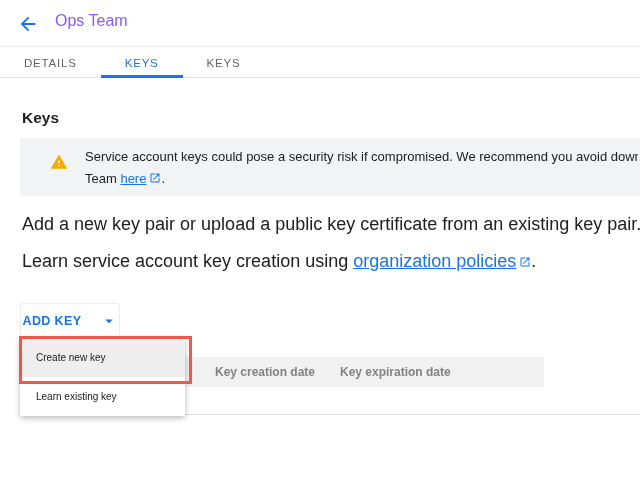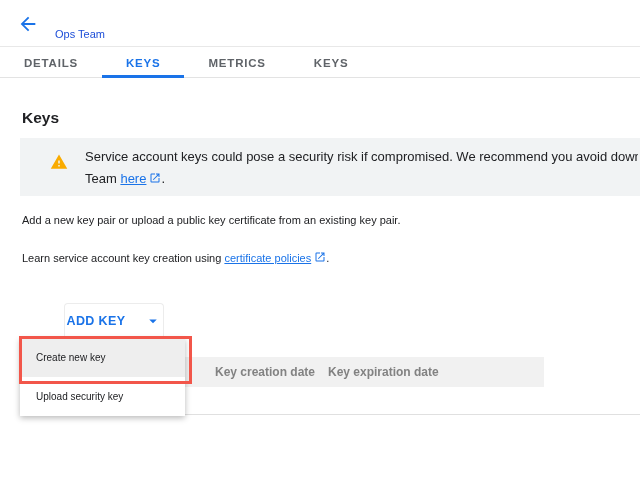--- a/index.html
+++ b/index.html
@@ -4,70 +4,70 @@
 <style>
   * { box-sizing: border-box; margin: 0; padding: 0; }
   html, body { width: 640px; height: 480px; overflow: hidden; background: #fff;
     font-family: "Liberation Sans", sans-serif; }
   #screen { position: relative; width: 640px; height: 480px; background: #fff; overflow: hidden; }
 
   
   .appbar { position: absolute; left: 0; top: 0; width: 640px; height: 47px;
     background: #fff; border-bottom: 1px solid #e8e8e8; }
   .back-btn { position: absolute; left: 17px; top: 13px; width: 22px; height: 22px; cursor: pointer; }
-  .page-title { position: absolute; left: 55px; top: 28px; font-size: 11px; color: #1d4ed8; }
+  .page-title { position: absolute; left: 55px; top: 12px; font-size: 16px; color: #8b5cf6; }
 
   
   .tabs { position: absolute; left: 0; top: 48px; width: 640px; height: 30px;
     display: flex; border-bottom: 1px solid #e3e3e3; background: #fff; }
   .tab { position: relative; padding: 0 24px; line-height: 30px; font-size: 11.5px;
-    font-weight: bold; letter-spacing: 0.8px; color: #5f6368; cursor: pointer; white-space: nowrap; }
+    font-weight: normal; letter-spacing: 0.8px; color: #5f6368; cursor: pointer; white-space: nowrap; }
   .tab.active { color: #1a73e8; }
   .tab .underline { position: absolute; left: 0; bottom: -1px; width: 100%; height: 3px; background: #1a73e8; }
 
   
   .keys-heading { position: absolute; left: 22px; top: 109px; font-size: 15.5px;
     font-weight: bold; color: #202124; }
 
   
   .banner { position: absolute; left: 20px; top: 138px; width: 620px; height: 58px; background: #f1f3f4; }
   .warn-icon { position: absolute; left: 30px; top: 15px; width: 18px; height: 18px; }
   .banner-text { position: absolute; left: 65px; top: 8px; width: 553px; font-size: 13px;
     color: #202124; line-height: 21.5px; }
   .banner-line { white-space: nowrap; overflow: hidden; }
 
-  .body-text { position: absolute; left: 22px; font-size: 11px; color: #202124; white-space: nowrap; }
+  .body-text { position: absolute; left: 22px; font-size: 18px; color: #202124; white-space: nowrap; }
   a.link { color: #1a73e8; text-decoration: underline; cursor: pointer; }
   .ext-icon { display: inline-block; width: 12px; height: 12px; vertical-align: -1px; margin-left: 3px; }
 
   
   .addkey-btn { position: absolute; left: 20px; top: 303px; width: 100px; height: 35px;
     background: #fff; border: 1px solid #ececec; border-bottom: none; border-radius: 4px 4px 0 0;
     z-index: 3; display: flex; align-items: center; justify-content: center; gap: 20px;
-    color: #1a73e8; font-size: 12.5px; font-weight: bold; letter-spacing: 0.4px; cursor: pointer; margin-left: 44px; }
+    color: #1a73e8; font-size: 12.5px; font-weight: bold; letter-spacing: 0.4px; cursor: pointer; }
   .dd-arrow { width: 18px; height: 18px; margin-left: -2px; }
 
   
   .menu { position: absolute; left: 20px; top: 338px; width: 165px; background: #fff;
     z-index: 3; box-shadow: 0 2px 6px rgba(0,0,0,0.28); }
   .menu-item { height: 39px; line-height: 39px; padding-left: 16px; font-size: 10px;
     color: #202124; cursor: pointer; white-space: nowrap; }
   .menu-item.hl { background: #eeeeee; }
 
   
   .annotation { position: absolute; left: 19px; top: 336px; width: 173px; height: 48px;
     border: 3px solid #f2564a; z-index: 4; pointer-events: none; }
 
   
   .thead { position: absolute; left: 20px; top: 357px; width: 524px; height: 30px;
     background: #f1f1f1; z-index: 1; }
   .th { position: absolute; top: 0; line-height: 30px; font-size: 12px; font-weight: bold;
     color: #828282; white-space: nowrap; }
   .th.creation { left: 195px; }
-  .th.expiration { left: 308px; }
+  .th.expiration { left: 320px; }
   .trow-empty { position: absolute; left: 20px; top: 387px; width: 620px; height: 28px;
     background: #fff; border-bottom: 1px solid #e0e0e0; z-index: 0; }
 </style>
 </head>
 <body>
 
 <div id="screen">
 
   <div class="appbar">
     <span class="back-btn">
@@ -78,23 +78,20 @@
     <span class="page-title">Ops Team</span>
   </div>
 
   <div class="tabs">
     <div class="tab">
       <span>DETAILS</span>
     </div>
     <div class="tab active">
       <span>KEYS</span>
       <span class="underline"></span>
-    </div>
-    <div class="tab">
-      <span>METRICS</span>
     </div>
     <div class="tab">
       <span>KEYS</span>
     </div>
   </div>
 
   <div class="keys-heading">Keys</div>
 
   <div class="banner">
     <span class="warn-icon">
@@ -108,21 +105,21 @@
         <span>Team </span><a class="link">here</a><span class="ext-icon"><svg viewBox="0 0 24 24" width="12" height="12" fill="#1a73e8">
               <path d="M19 19H5V5h7V3H5a2 2 0 0 0-2 2v14a2 2 0 0 0 2 2h14c1.1 0 2-.9 2-2v-7h-2v7zM14 3v2h3.59l-9.83 9.83 1.41 1.41L19 6.41V10h2V3h-7z"></path>
             </svg></span><span>.</span>
       </div>
     </div>
   </div>
 
   <div class="body-text" style="top:214px;">Add a new key pair or upload a public key certificate from an existing key pair.</div>
 
   <div class="body-text" style="top:251px;">
-    <span>Learn service account key creation using </span><a class="link">certificate policies</a><span class="ext-icon"><svg viewBox="0 0 24 24" width="12" height="12" fill="#1a73e8">
+    <span>Learn service account key creation using </span><a class="link">organization policies</a><span class="ext-icon"><svg viewBox="0 0 24 24" width="12" height="12" fill="#1a73e8">
           <path d="M19 19H5V5h7V3H5a2 2 0 0 0-2 2v14a2 2 0 0 0 2 2h14c1.1 0 2-.9 2-2v-7h-2v7zM14 3v2h3.59l-9.83 9.83 1.41 1.41L19 6.41V10h2V3h-7z"></path>
         </svg></span><span>.</span>
   </div>
 
 
   <div class="thead">
     <span class="th creation">Key creation date</span>
     <span class="th expiration">Key expiration date</span>
   </div>
   <div class="trow-empty"></div>
@@ -134,19 +131,19 @@
           <path d="M7 10l5 5 5-5z"></path>
         </svg>
     </span>
   </div>
 
   <div class="menu">
     <div class="menu-item hl">
       <span>Create new key</span>
     </div>
     <div class="menu-item">
-      <span>Upload security key</span>
+      <span>Learn existing key</span>
     </div>
   </div>
 
   <div class="annotation"></div>
 
 </div>
 
 </body></html>

